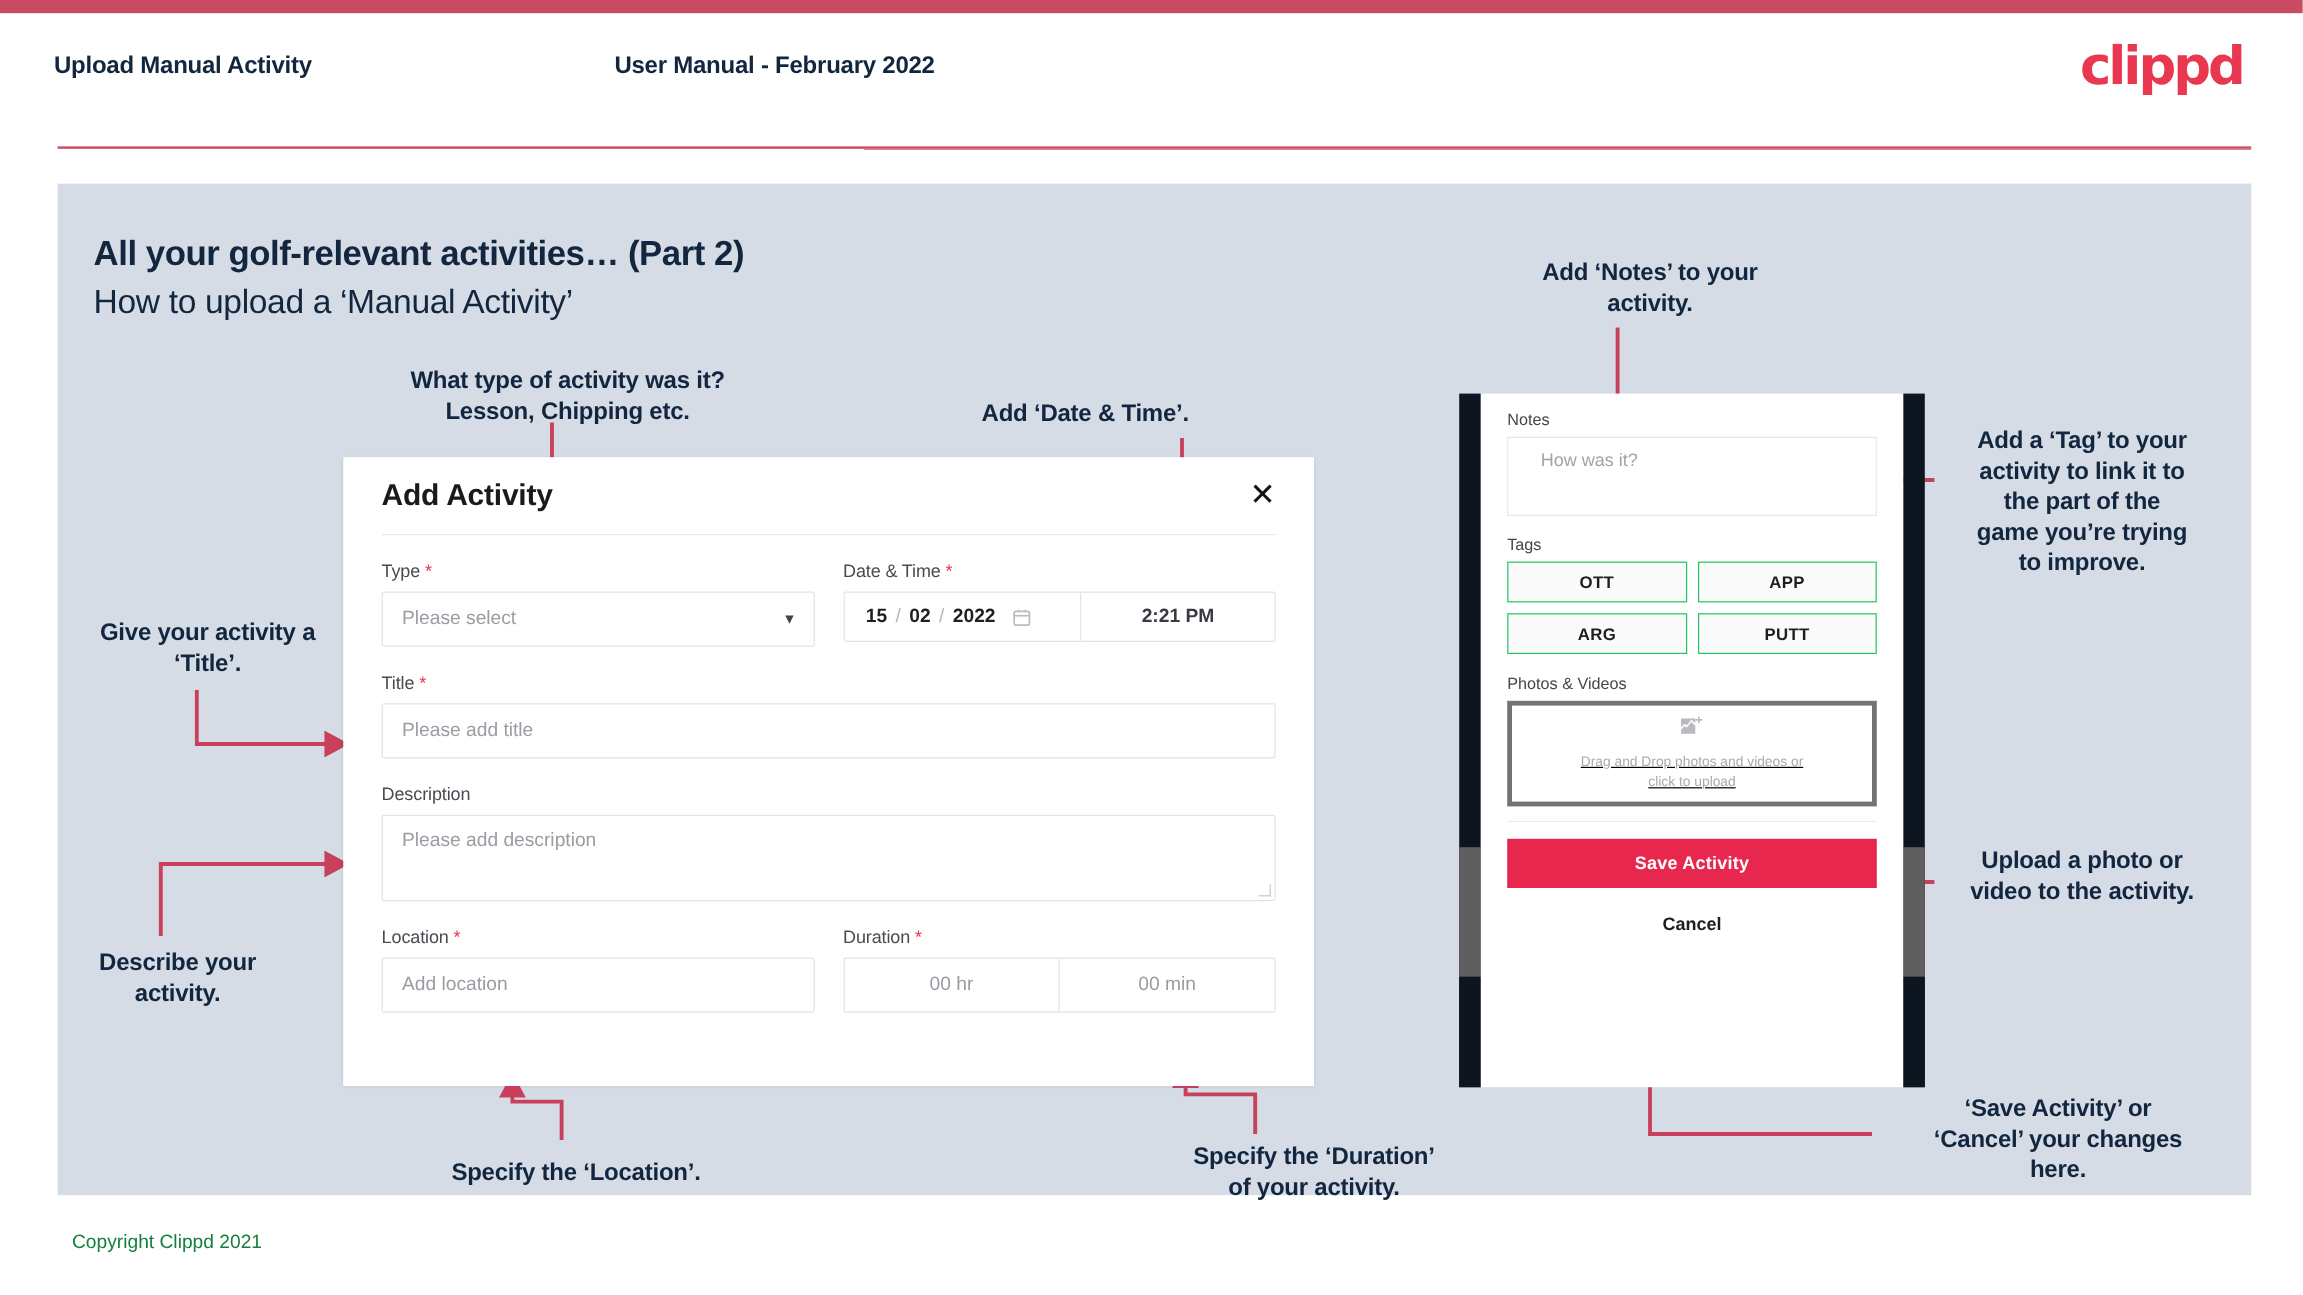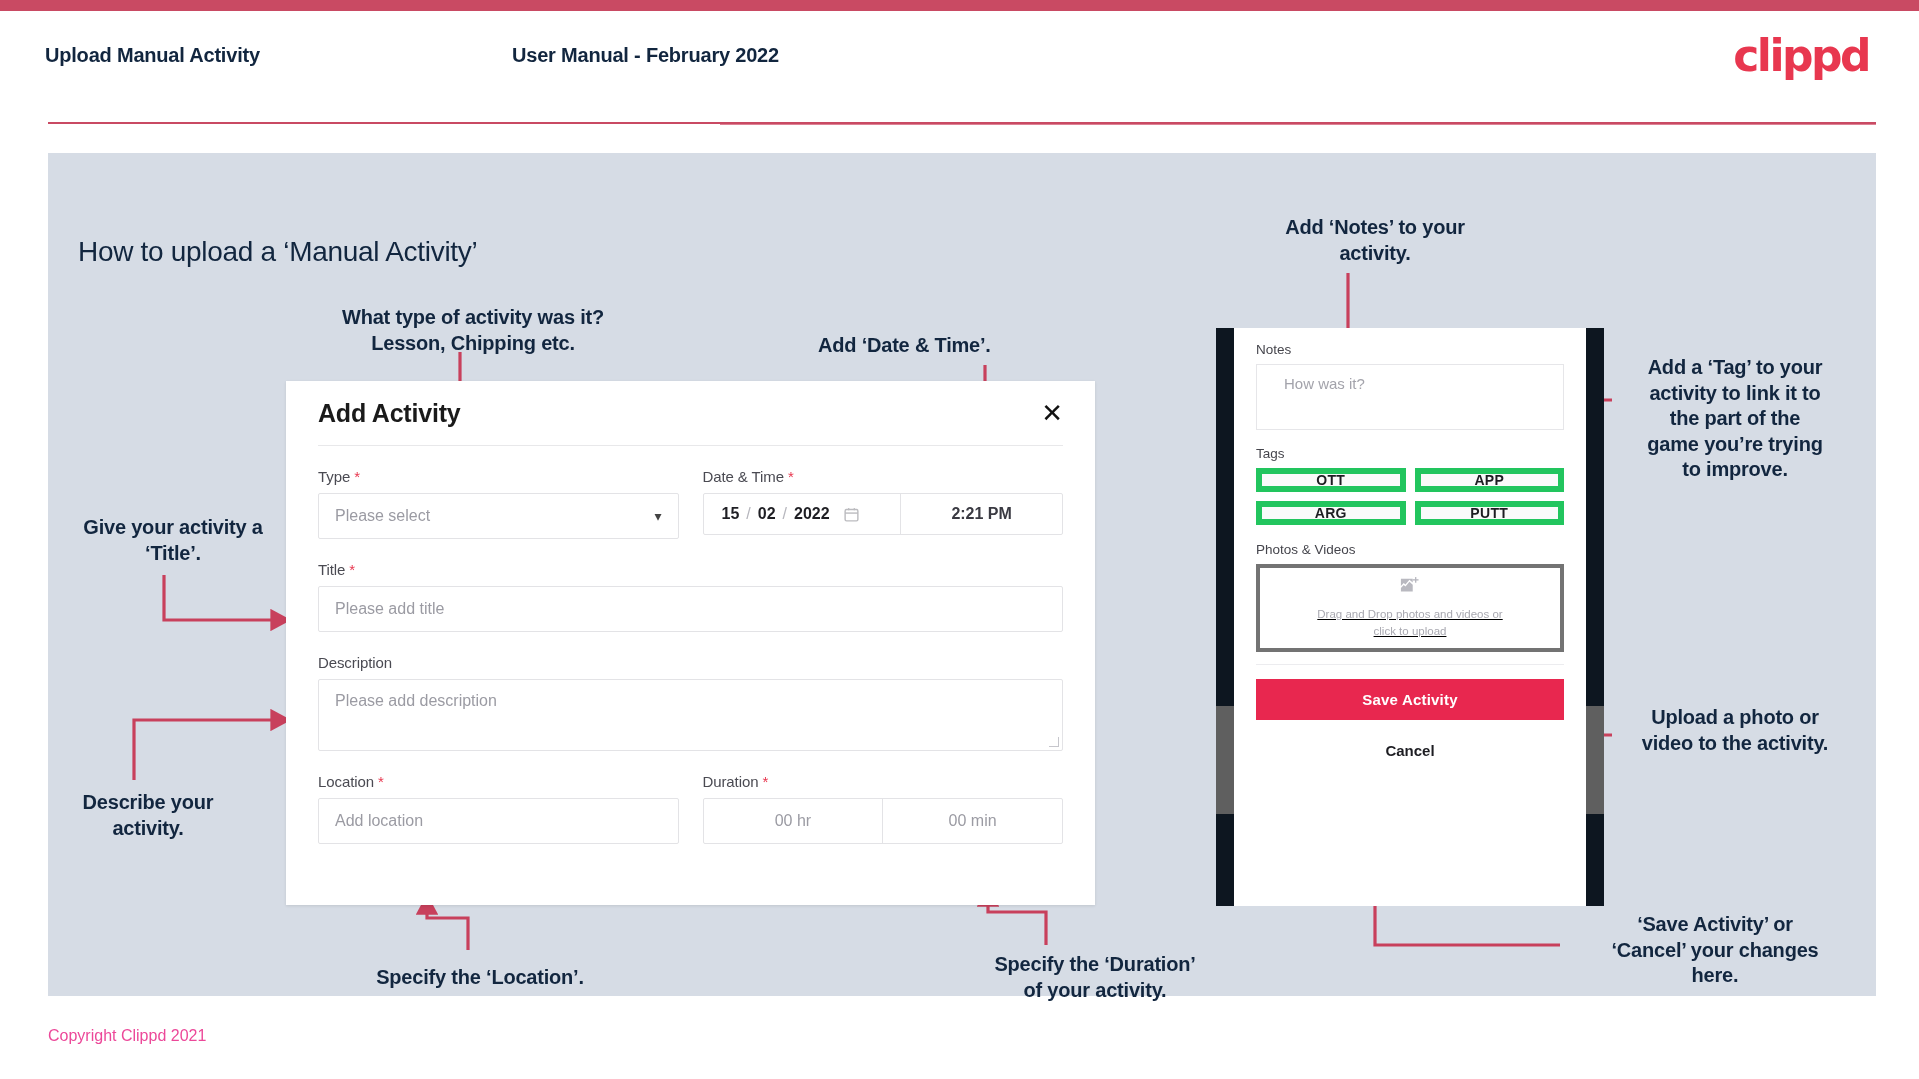--- a/index.html
+++ b/index.html
@@ -138,58 +138,59 @@
   }
   .p-lbl { font-size: 13.5px; color:#45454c; margin-bottom:7px; }
   .p-notes {
     height: 66px; border:1px solid #e6e6e9; padding: 10px 27px;
     font-size: 15px; color:#a3a3ab;
   }
   .tags-grid {
     display:grid; grid-template-columns: 1fr 1fr; gap: 9px;
   }
   .tag {
-    height: 24px; border:6px solid #22c55e; background:#fafafa;
+    height: 34px; border:1px solid #22c55e; background:#fafafa;
     display:flex; align-items:center; justify-content:center;
     font-size: 14px; font-weight:700; color:#1d1d22; letter-spacing:.3px;
   }
   .dropzone {
     height: 88px; border:4px solid #737373; display:flex; flex-direction:column;
     align-items:center; justify-content:center; gap:6px;text-decoration:underline;
   }
   .dz-txt { font-size: 11.5px; color:#a9a9b1; text-align:center; line-height:1.45; }
   .p-sep { height:1px; background:#ececef; margin: 12px 0 14px 0; }
   .save-btn {
     height: 41px; background:#e8274f; color:#fff; font-size:15px; font-weight:700;
     display:flex; align-items:center; justify-content:center; letter-spacing:.2px;
   }
   .cancel-btn {
     margin-top: 22px; text-align:center; font-size:15px; font-weight:700; color:#1d1d22;
   }
 
   
   .footer {
-    position:absolute; left:48px; top:1027px; font-size:16px; color:#ec4899;
+    position:absolute; left:60px; top:1027px; font-size:16px; color:#15803d;
   }
 </style>
 </head>
 <body>
 
 <div class="page">
 
   <div class="topbar"></div>
 
   <div class="header-left">Upload Manual Activity</div>
   <div class="header-mid">User Manual - February 2022</div>
   <div class="logo">clippd</div>
   <div class="header-rule"></div>
   <div class="header-rule lighter"></div>
 
   <div class="panel"></div>
 
+  <div class="slide-title">All your golf-relevant activities… (Part 2)</div>
   <div class="slide-sub">How to upload a ‘Manual Activity’</div>
 
   <div class="ann c" style="left:318px; top:305px; width:310px;">What type of activity was it?<br>Lesson, Chipping etc.</div>
 
   <div class="ann" style="left:818px; top:333px; width:300px;">Add ‘Date &amp; Time’.</div>
 
   <div class="ann c" style="left:1225px; top:215px; width:300px;">Add ‘Notes’ to your<br>activity.</div>
 
   <div class="ann c" style="left:1620px; top:355px; width:230px;">Add a ‘Tag’ to your<br>activity to link it to<br>the part of the<br>game you’re trying<br>to improve.</div>
 

